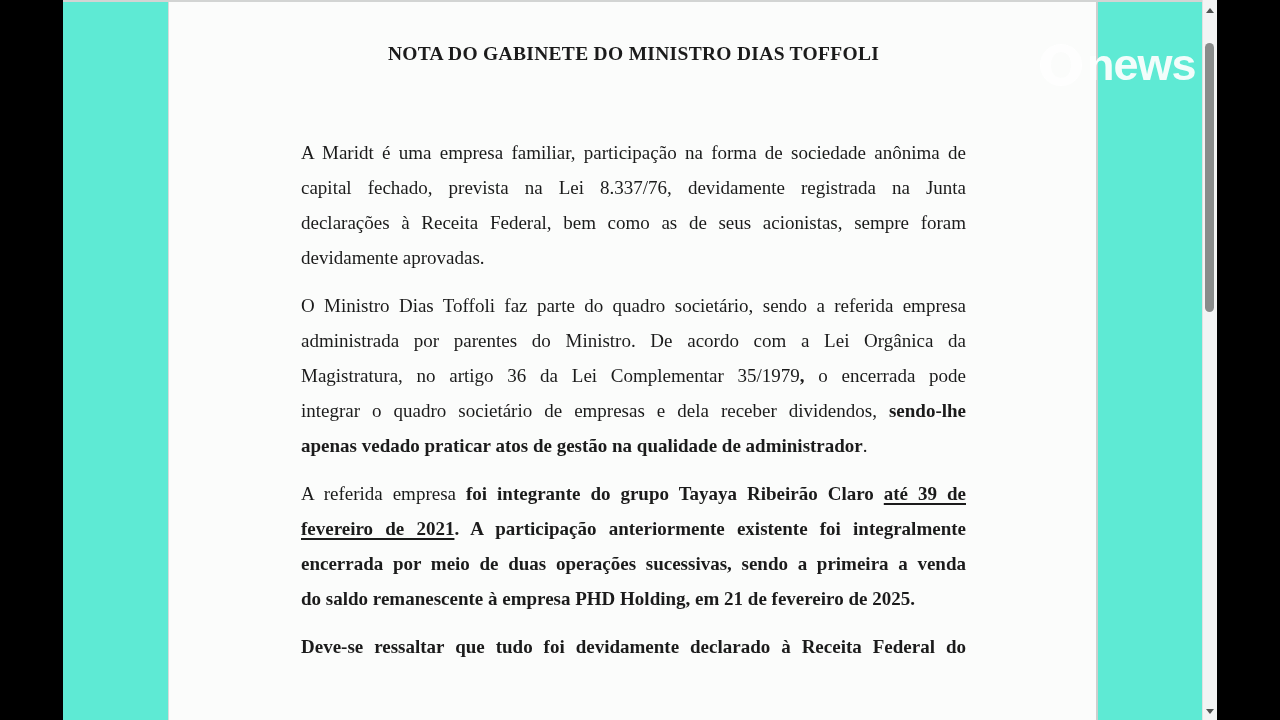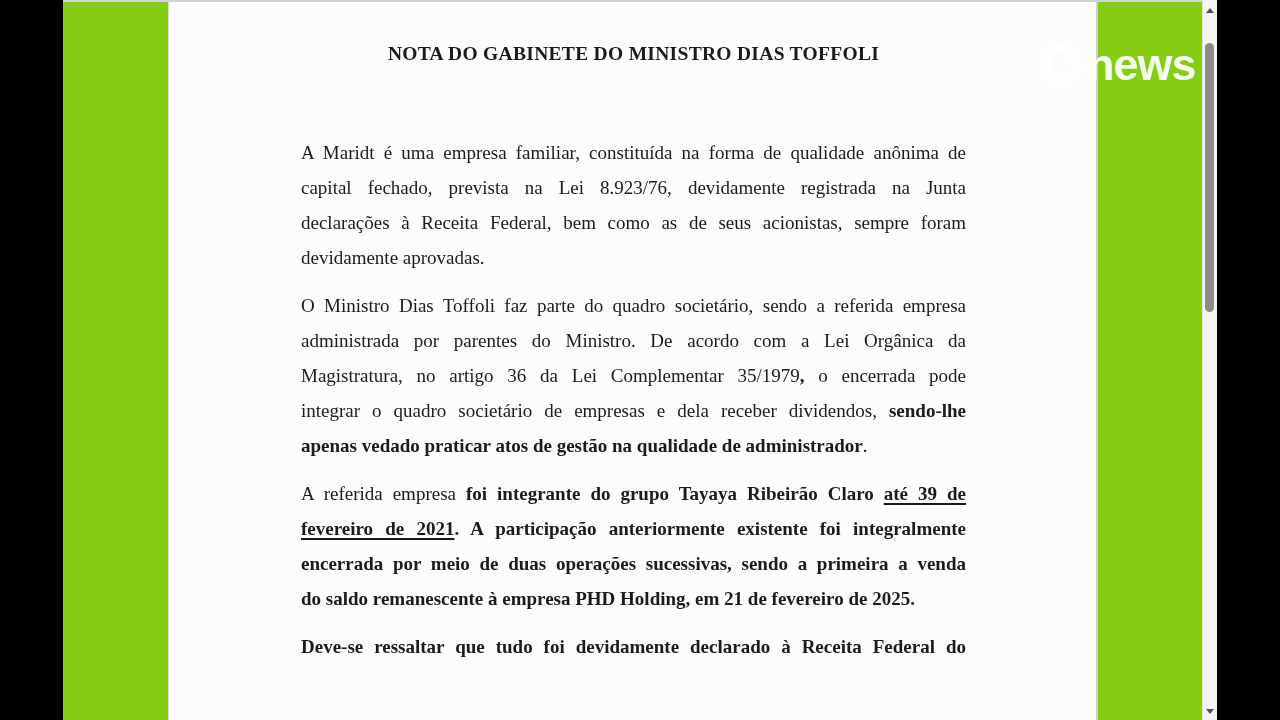--- a/index.html
+++ b/index.html
@@ -2,21 +2,21 @@
 <html><head>
 <meta charset="utf-8">
 <style>
   html,body{margin:0;padding:0;}
   body{
     width:1280px;height:720px;position:relative;overflow:hidden;
     background:#000;font-family:"Liberation Serif","DejaVu Serif",serif;
   }
   .stage{
     position:absolute;top:0;left:63px;width:1154px;height:720px;
-    background:#84cc16;overflow:hidden;
+    background:#5eead4;overflow:hidden;
   }
   .stage-topline{
     position:absolute;top:0;left:0;right:0;height:2px;background:#d2d4d3;
   }
   .page{
     position:absolute;top:2px;left:105px;width:930px;height:718px;
     background:#fbfcfb;
     border-left:1px solid #d9dbda;border-right:2px solid #cdcfce;
     box-sizing:border-box;
   }
@@ -71,22 +71,22 @@
 <div class="black-bar left"></div>
 
 <div class="stage">
   <div class="stage-topline"></div>
 
   <div class="page">
     <div class="doc-col">
       <div class="doc-title">NOTA DO GABINETE DO MINISTRO DIAS TOFFOLI</div>
       <div>
           <div class="para">
-            <div class="line"><span>A Maridt é uma empresa familiar, constituída na forma de qualidade anônima de</span></div>
-            <div class="line"><span>capital fechado, prevista na Lei 8.923/76, devidamente registrada na Junta</span></div>
+            <div class="line"><span>A Maridt é uma empresa familiar, participação na forma de sociedade anônima de</span></div>
+            <div class="line"><span>capital fechado, prevista na Lei 8.337/76, devidamente registrada na Junta</span></div>
             <div class="line"><span>declarações à Receita Federal, bem como as de seus acionistas, sempre foram</span></div>
             <div class="line last"><span>devidamente aprovadas.</span></div>
           </div>
           <div class="para">
             <div class="line"><span>O Ministro Dias Toffoli faz parte do quadro societário, sendo a referida empresa</span></div>
             <div class="line"><span>administrada por parentes do Ministro. De acordo com a Lei Orgânica da</span></div>
             <div class="line"><span>Magistratura, no artigo 36 da Lei Complementar 35/1979</span><span class="b">,</span><span> o encerrada pode</span></div>
             <div class="line"><span>integrar o quadro societário de empresas e dela receber dividendos, </span><span class="b">sendo-lhe</span></div>
             <div class="line last"><span class="b">apenas vedado praticar atos de gestão na qualidade de administrador</span><span>.</span></div>
           </div>

